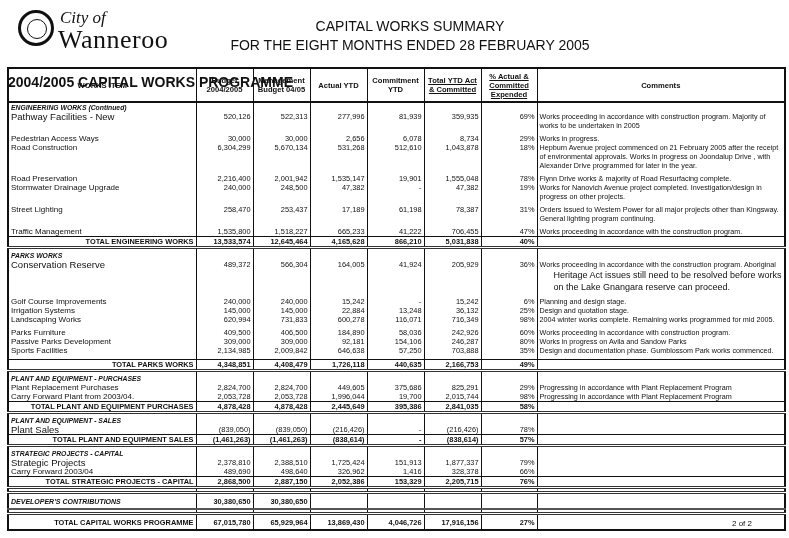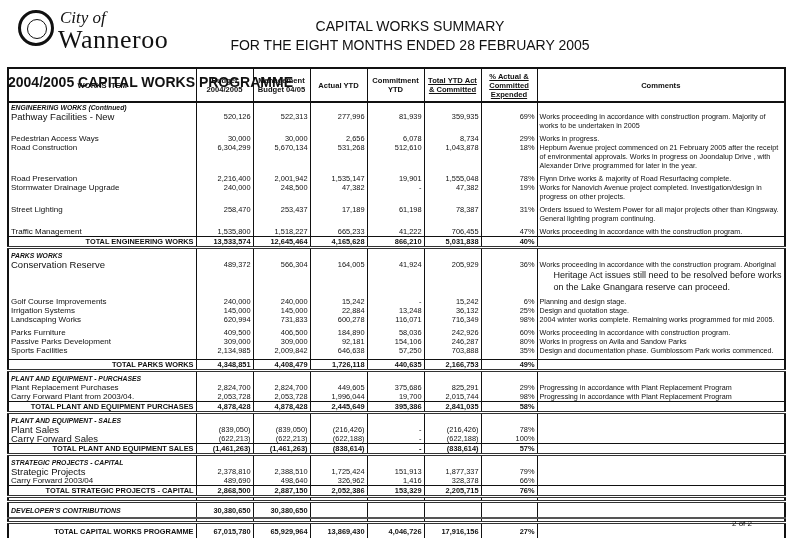--- a/index.html
+++ b/index.html
@@ -409,30 +409,20 @@
       <tr>
         <td class="item big">Plant Sales</td>
         <td class="n">(839,050)</td>
         <td class="n">(839,050)</td>
         <td class="n">(216,426)</td>
         <td class="n">-</td>
         <td class="n">(216,426)</td>
         <td class="n">78%</td>
         <td class="cm"></td>
       </tr>
-      <tr>
-        <td class="item big">Carry Forward Sales</td>
-        <td class="n">(622,213)</td>
-        <td class="n">(622,213)</td>
-        <td class="n">(622,188)</td>
-        <td class="n">-</td>
-        <td class="n">(622,188)</td>
-        <td class="n">100%</td>
-        <td class="cm"></td>
-      </tr>
       <tr class="tot">
         <td class="tl">TOTAL PLANT AND EQUIPMENT SALES</td>
         <td class="n">(1,461,263)</td>
         <td class="n">(1,461,263)</td>
         <td class="n">(838,614)</td>
         <td class="n">-</td>
         <td class="n">(838,614)</td>
         <td class="n">57%</td>
         <td></td>
       </tr>

